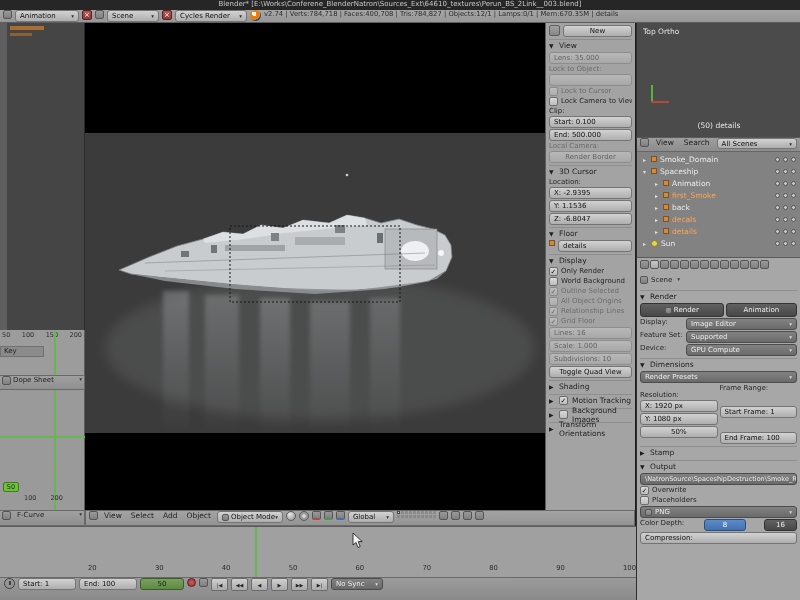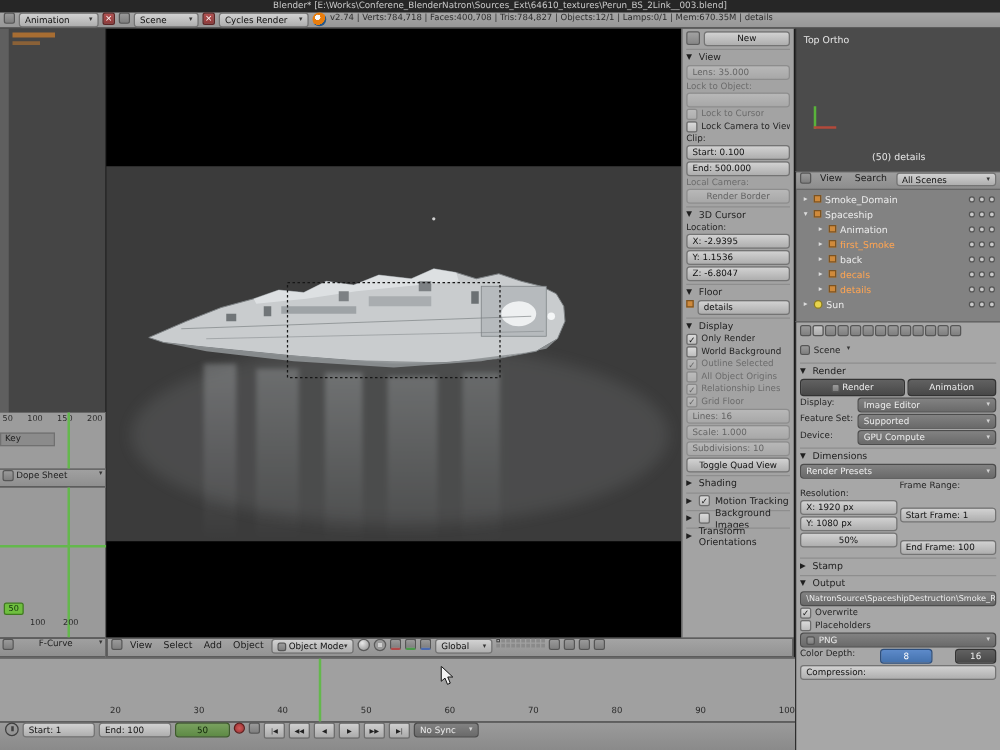--- a/index.html
+++ b/index.html
@@ -87,21 +87,21 @@
 
 <div class="abs" style="left:0;top:390px;width:85px;height:120px;background:#9a9a9a;border-right:1px solid #5d5d5d">
   <div class="greenline" style="left:54px;top:0;height:120px"></div>
   <div class="abs" style="left:0;top:46px;width:85px;height:2px;background:#64b84d"></div>
   <div class="abs fc row" style="left:3px;top:92px;width:16px;height:10px;background:#6fbf3f;border:1px solid #3f7a1f;border-radius:2px;font-size:6.5px;color:#10300a;justify-content:center">50</div>
   <div class="row" style="position:absolute;left:24px;top:104px;gap:14px;font-size:6.5px;color:#2c2c2c">
     <span>100</span>
     <span>200</span>
   </div>
 </div>
-<div class="abs row" style="left:0;top:510px;width:85px;height:16px;background:linear-gradient(#a0a0a0,#8f8f8f);border:1px solid #696969;border-left:none;gap:20px;padding:0 2px">
+<div class="abs row" style="left:0;top:510px;width:85px;height:16px;background:linear-gradient(#a0a0a0,#8f8f8f);border:1px solid #696969;border-left:none;gap:6px;padding:0 2px">
   <span class="minisq"></span>
   <span style="font-size:7px;color:#1f1f1f;white-space:nowrap">F-Curve</span>
   <span class="caret">▾</span>
 </div>
 
 <div class="abs" style="left:85px;top:23px;width:460px;height:487px;background:#000">
   <div class="abs" style="left:0;top:110px;width:460px;height:300px;background:#3b3b3b"></div>
   <svg class="abs" style="left:0;top:110px" width="460" height="300" viewBox="0 0 460 300">
     <defs>
       <linearGradient id="smk" x1="0" y1="0" x2="0" y2="1">

